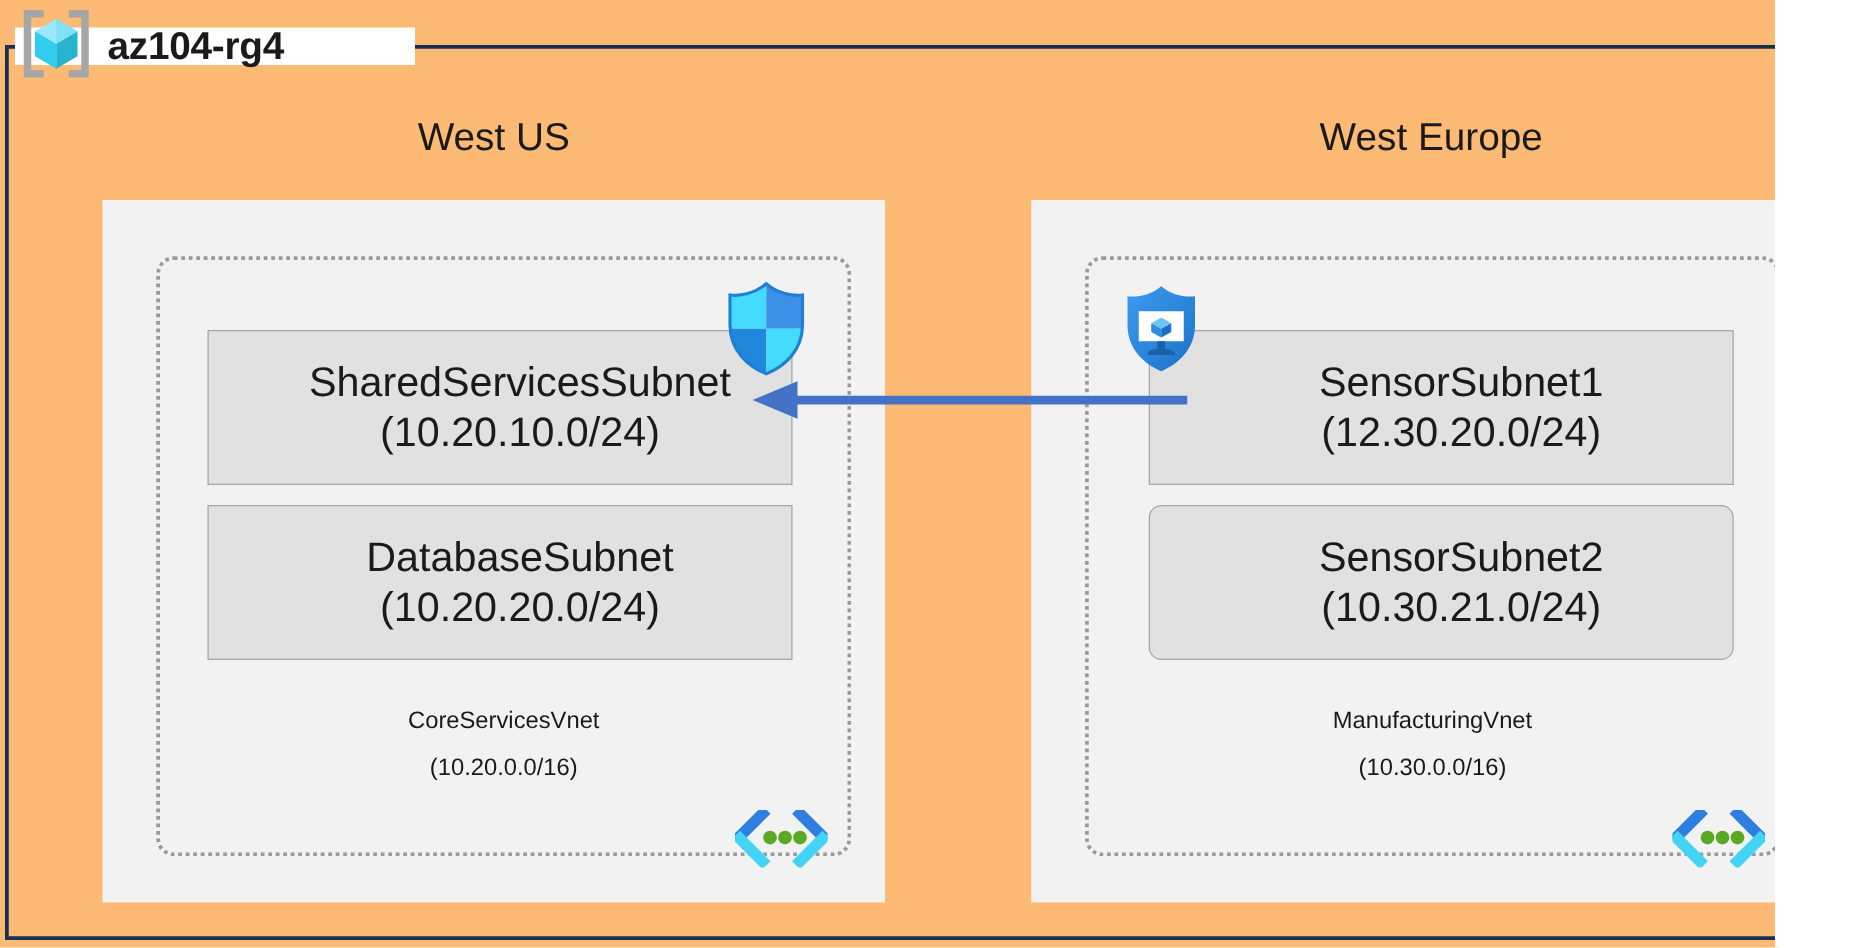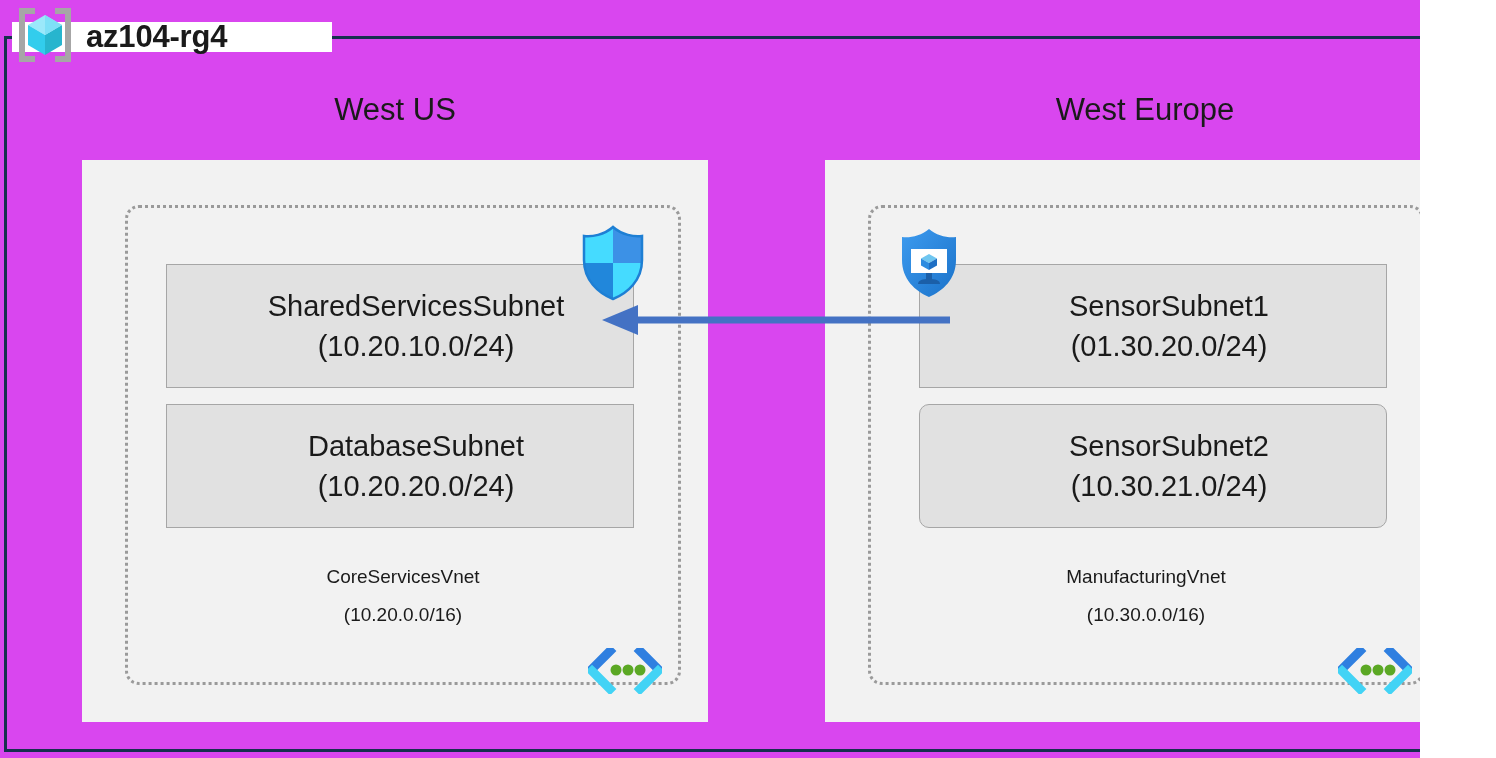--- a/index.html
+++ b/index.html
@@ -8,21 +8,21 @@
     background: #ffffff;
   }
   body {
     font-family: "Liberation Sans", sans-serif;
     -webkit-font-smoothing: antialiased;
   }
   #canvas {
     position: relative;
     width: 1420px;
     height: 758px;
-    background: #d946ef;
+    background: #fdba74;
     overflow: hidden;
   }
 
   
   .rg-frame {
     position: absolute;
     left: 4px;
     top: 36px;
     width: 1484px;
     height: 716px;
@@ -90,21 +90,21 @@
     position: absolute;
     background: #E1E1E1;
     border: 1px solid #A6A6A6;
     box-sizing: border-box;
     display: flex;
     flex-direction: column;
     align-items: center;
     justify-content: center;
   }
   .subnet-line {
-    font-size: 29px;
+    font-size: 33px;
     line-height: 40px;
     color: #1A1A1A;
     white-space: nowrap;
     margin-left: 32px;
   }
 
   
   .arrow-svg {
     position: absolute;
     left: 600px;
@@ -198,21 +198,21 @@
   </span>
 
   <div class="region-label" style="left:945px; top:92px; width:400px;">West Europe</div>
 
   <div class="region-box" style="left:825px; top:160px; width:626px; height:562px;"></div>
 
   <div class="vnet-box" style="left:868px; top:205px; width:556px; height:480px;">
 
     <div class="subnet-box" style="left:48px; top:56px; width:468px; height:124px;">
       <span class="subnet-line">SensorSubnet1</span>
-      <span class="subnet-line">(01.30.20.0/24)</span>
+      <span class="subnet-line">(12.30.20.0/24)</span>
     </div>
 
     <div class="subnet-box" style="left:48px; top:196px; width:468px; height:124px;border-radius:10px;">
       <span class="subnet-line">SensorSubnet2</span>
       <span class="subnet-line">(10.30.21.0/24)</span>
     </div>
 
     <div class="vnet-label" style="top:350px;">ManufacturingVnet</div>
     <div class="vnet-label" style="top:388px;">(10.30.0.0/16)</div>
   </div>

